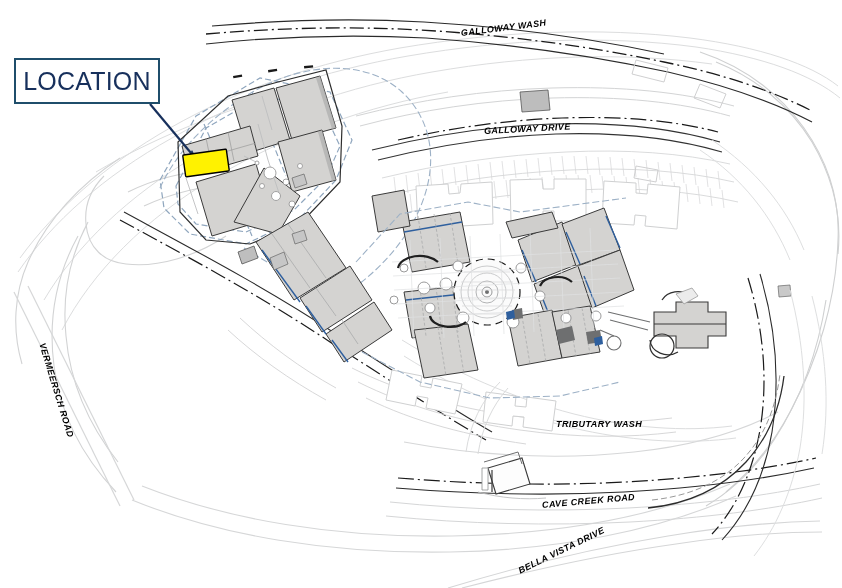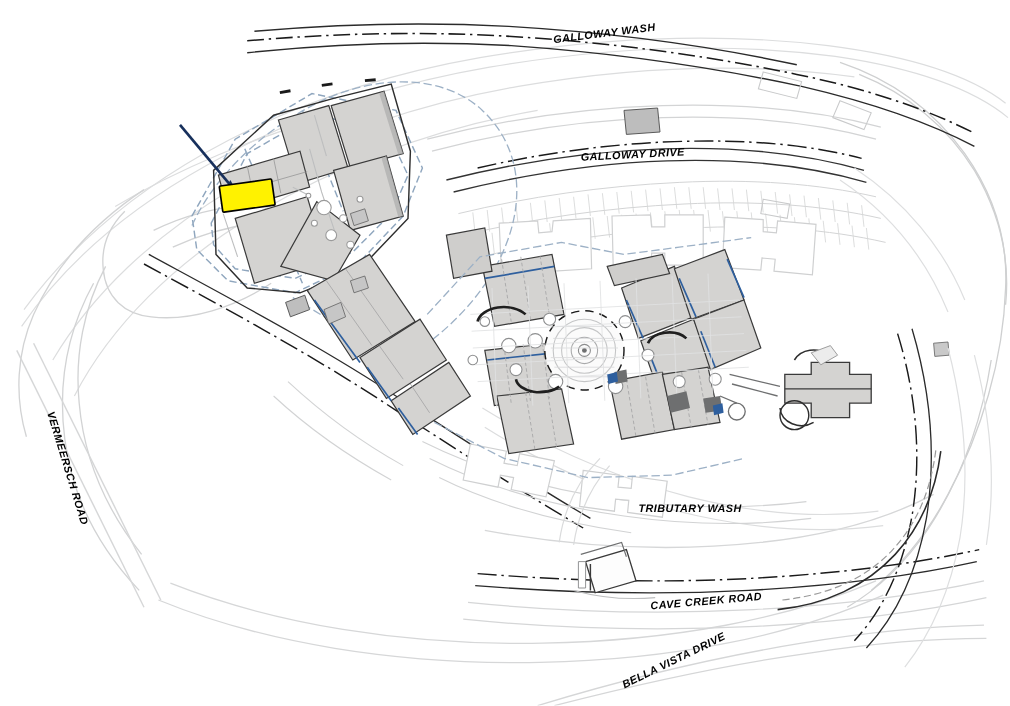--- a/index.html
+++ b/index.html
@@ -491,23 +491,26 @@
         <path d="M199,163 L188,157 L192,150 Z" fill="#17305C"></path>
       </g>
 
       <g>
         <rect x="184" y="152" width="44" height="22" rx="1" fill="#FFF200" stroke="#000000" stroke-width="1.4" transform="rotate(-8 206 163)"></rect>
       </g>
 
     </g>
   </svg>
 
+  <div class="callout-box">
+    <span class="callout-text">LOCATION</span>
+  </div>
 
   <div id="labels-layer">
       <div class="map-label" style="left: 461px; top: 28px; font-size: 9px; transform: rotate(-7deg);">GALLOWAY WASH</div>
       <div class="map-label" style="left: 484px; top: 126px; font-size: 9px; transform: rotate(-3deg);">GALLOWAY DRIVE</div>
       <div class="map-label" style="left: 42px; top: 338px; font-size: 9px; transform: rotate(73deg);">VERMEERSCH ROAD</div>
-      <div class="map-label" style="left: 532px; top: 419px; font-size: 9px; transform: rotate(0deg);">TRIBUTARY WASH</div>
+      <div class="map-label" style="left: 556px; top: 419px; font-size: 9px; transform: rotate(0deg);">TRIBUTARY WASH</div>
       <div class="map-label" style="left: 542px; top: 500px; font-size: 9px; transform: rotate(-5deg);">CAVE CREEK ROAD</div>
       <div class="map-label" style="left: 519px; top: 566px; font-size: 9px; transform: rotate(-26deg);">BELLA VISTA DRIVE</div>
     </div>
 
 </div>
 
 </body></html>

